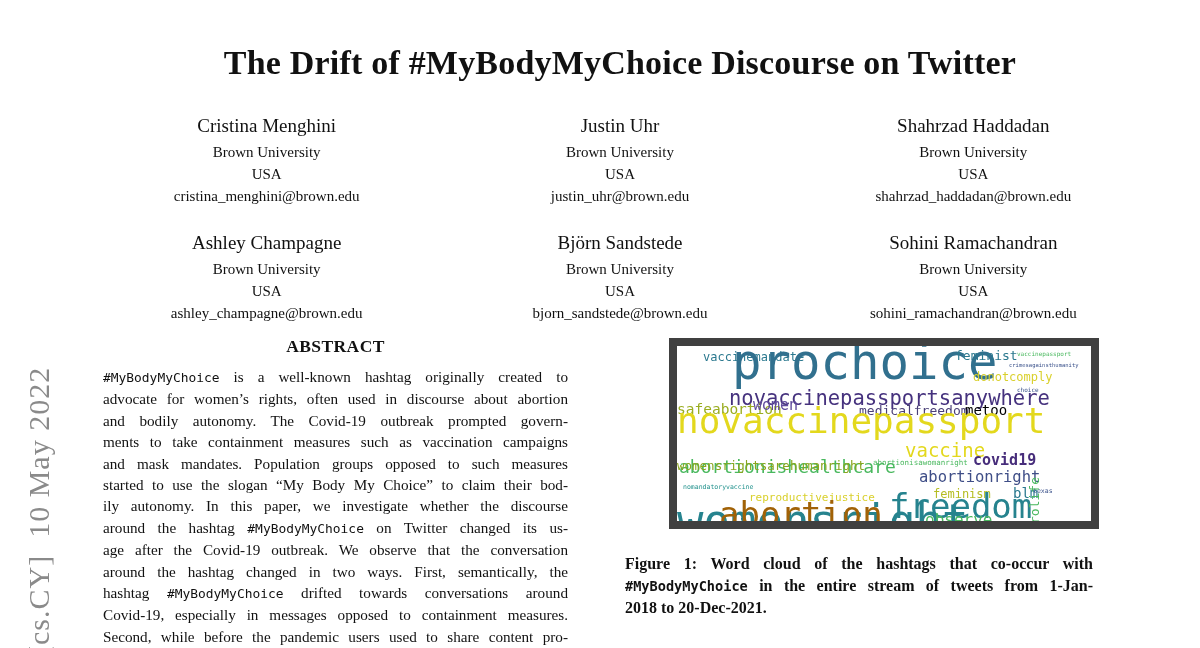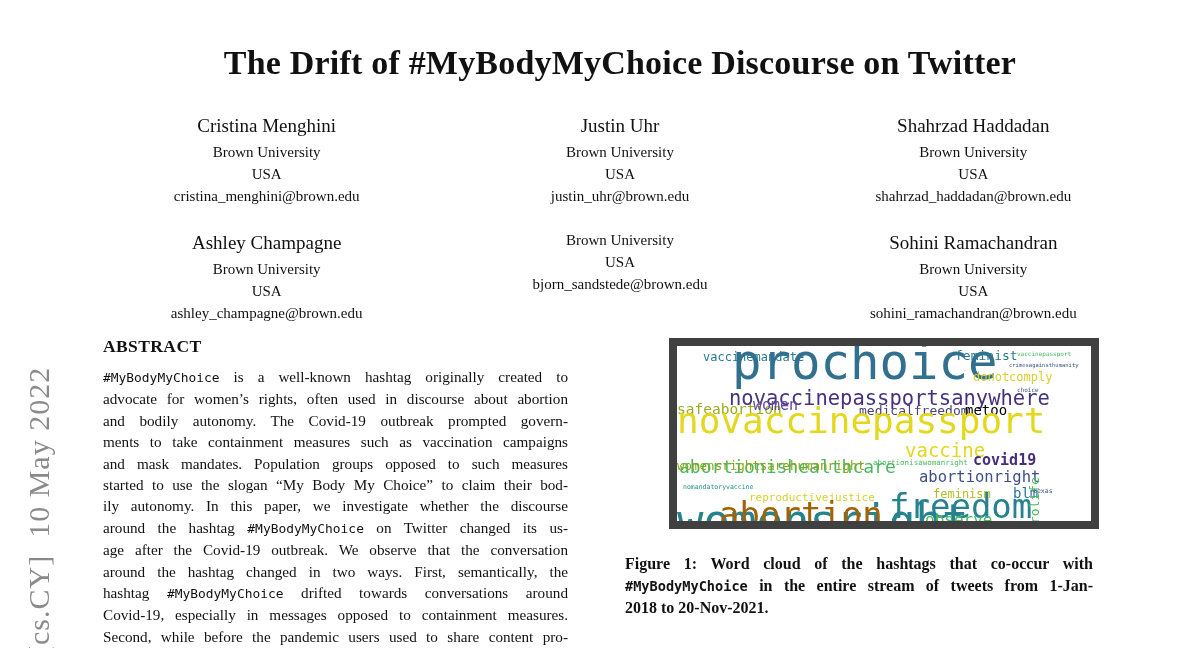--- a/index.html
+++ b/index.html
@@ -21,21 +21,21 @@
   .authors{
     position:absolute;left:90px;top:112px;width:1060px;
     display:grid;grid-template-columns:1fr 1fr 1fr;row-gap:22px;
     text-align:center;
   }
   .author .nm{font-size:19px;line-height:27px;margin-bottom:2px;}
   .author .ln{font-size:15px;line-height:22px;}
   .author .em{font-size:15px;line-height:22px;}
   .abstract{position:absolute;left:103px;top:336px;width:465px;}
   .abstract h2{
-    margin:0 0 9px 0;font-size:17.5px;font-weight:bold;letter-spacing:.4px;
+    margin:0 0 9px 0;font-size:17.5px;font-weight:bold;letter-spacing:.4px;text-align:center;
   }
   .abs-line{
     font-size:15.2px;line-height:21.4px;
     text-align:justify;text-align-last:justify;white-space:normal;
   }
   .mono{font-family:"DejaVu Sans Mono",monospace;font-size:.85em;}
   .figurebox{
     position:absolute;left:669px;top:338px;width:430px;height:191px;
     box-sizing:border-box;border:8px solid #404040;background:#fff;overflow:hidden;
   }
@@ -80,20 +80,21 @@
         <div class="ln">USA</div>
         <div class="em">shahrzad_haddadan@brown.edu</div>
       </div>
       <div class="author">
         <div class="nm">Ashley Champagne</div>
         <div class="ln">Brown University</div>
         <div class="ln">USA</div>
         <div class="em">ashley_champagne@brown.edu</div>
       </div>
       <div class="author">
+        <div class="nm">Björn Sandstede</div>
         <div class="ln">Brown University</div>
         <div class="ln">USA</div>
         <div class="em">bjorn_sandstede@brown.edu</div>
       </div>
       <div class="author">
         <div class="nm">Sohini Ramachandran</div>
         <div class="ln">Brown University</div>
         <div class="ln">USA</div>
         <div class="em">sohini_ramachandran@brown.edu</div>
       </div>
@@ -150,16 +151,16 @@
         <span class="wc vert" style="left: 351px; top: 131px; font-size: 13px; color: rgb(73, 184, 94);">prolife</span>
         <span class="wc" style="left: 2px; top: 171px; font-size: 16px; color: rgb(42, 120, 142);">novaccinemandate</span>
         <span class="wc" style="left: 162px; top: 174px; font-size: 13px; color: rgb(142, 208, 76);">humanright</span>
         <span class="wc" style="left: 248px; top: 166px; font-size: 16px; color: rgb(73, 184, 94);">observe</span>
       </div>
   </div>
 
   <div class="caption" id="caption">
       <div class="cap-line">Figure 1: Word cloud of the hashtags that co-occur with</div>
       <div class="cap-line"><span class="mono">#MyBodyMyChoice</span> in the entire stream of tweets from 1-Jan-</div>
-      <div class="cap-line last">2018 to 20-Nov-2021.</div>
+      <div class="cap-line last">2018 to 20-Dec-2021.</div>
     </div>
 
 </div>
 
 </body></html>

